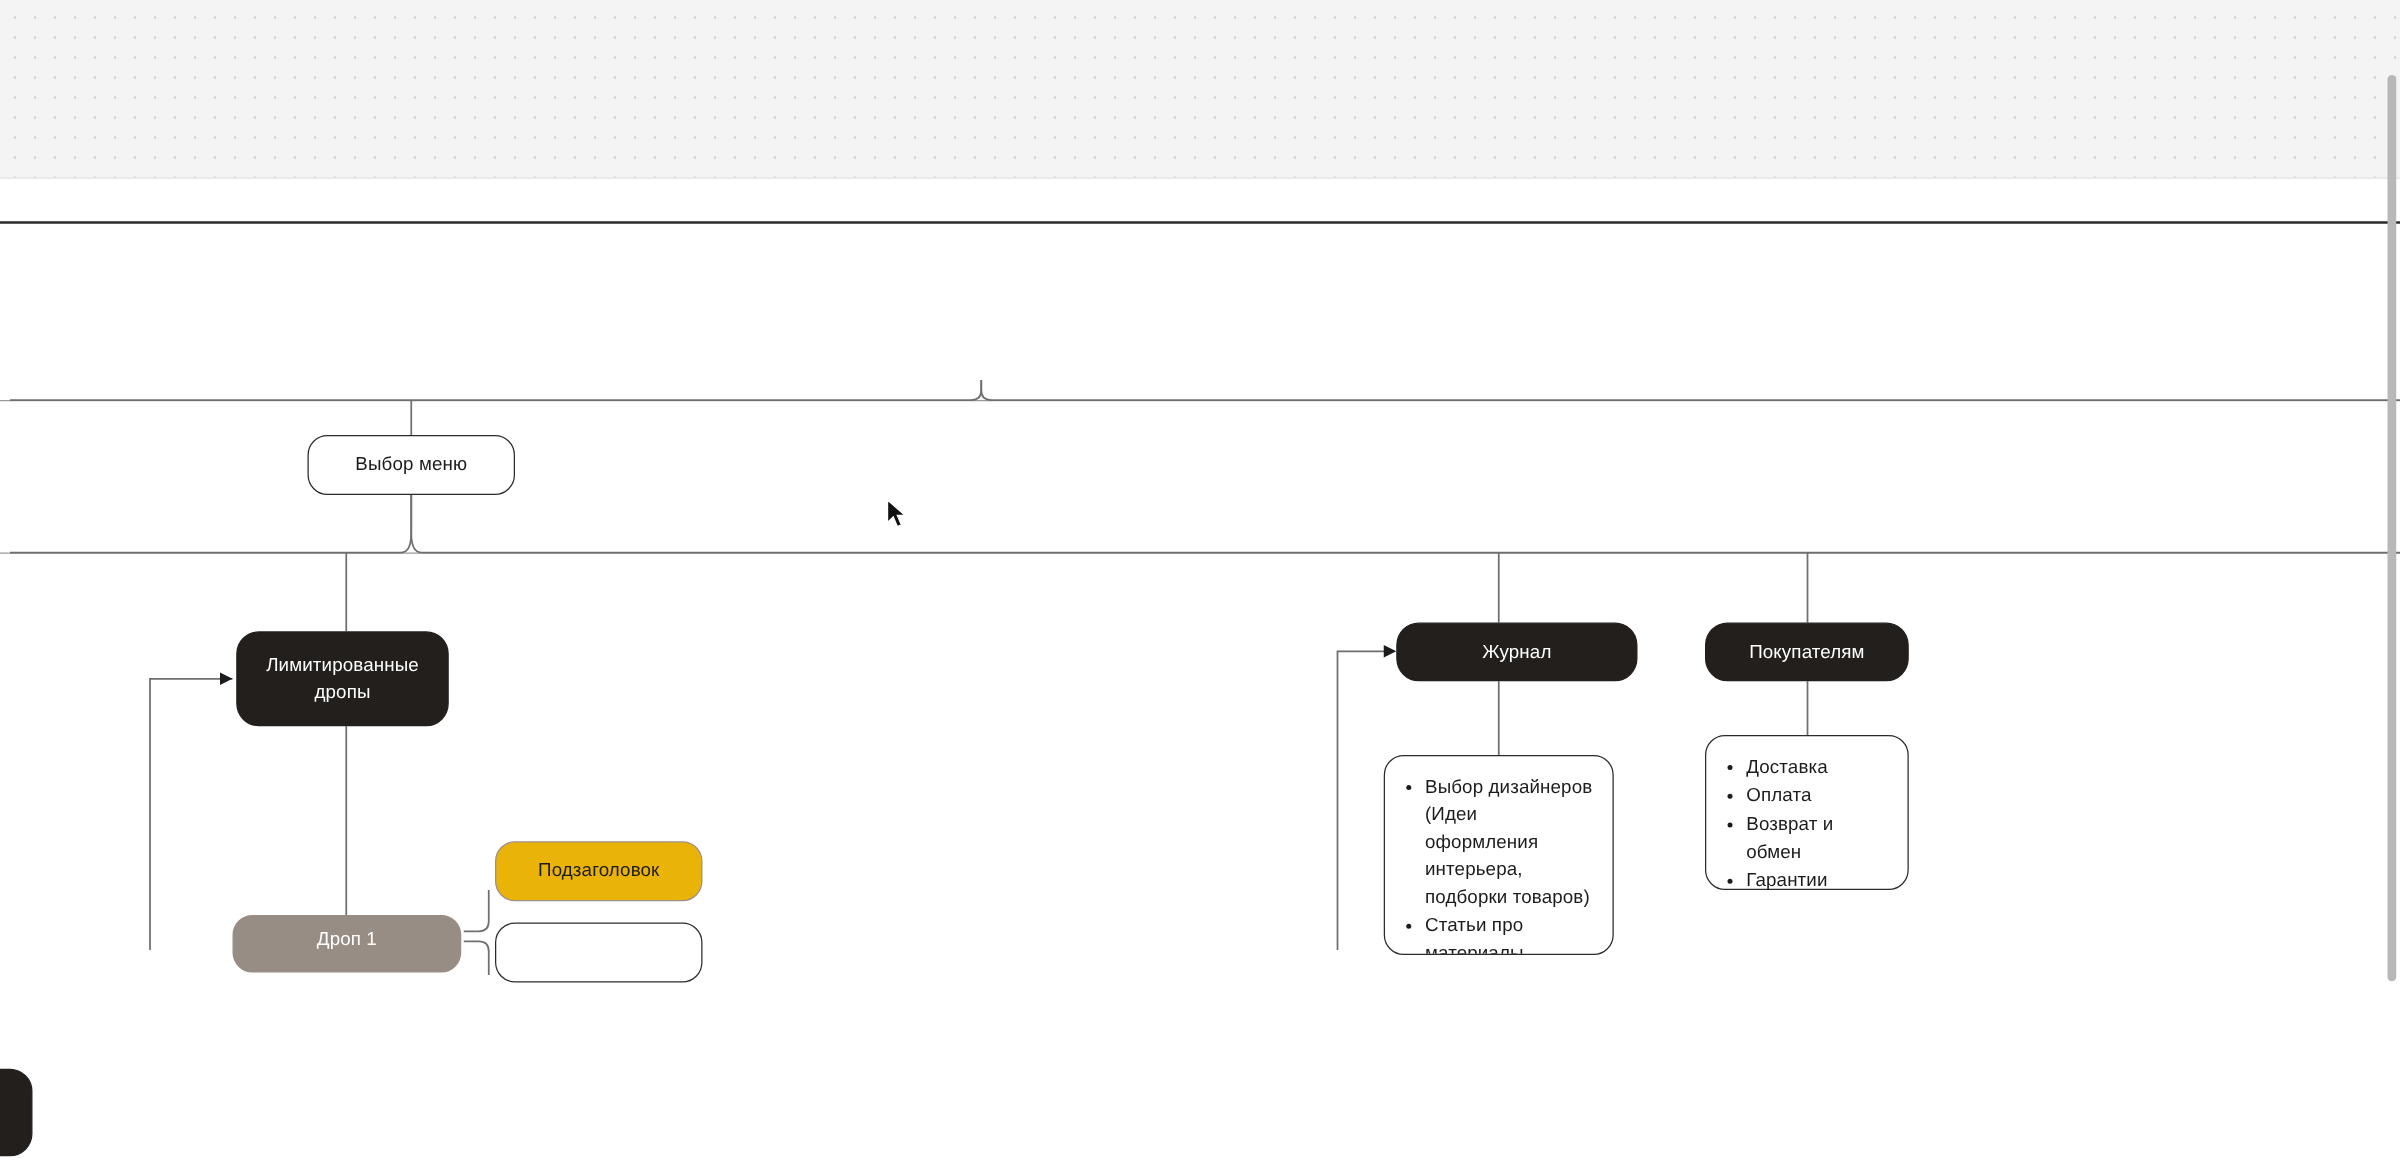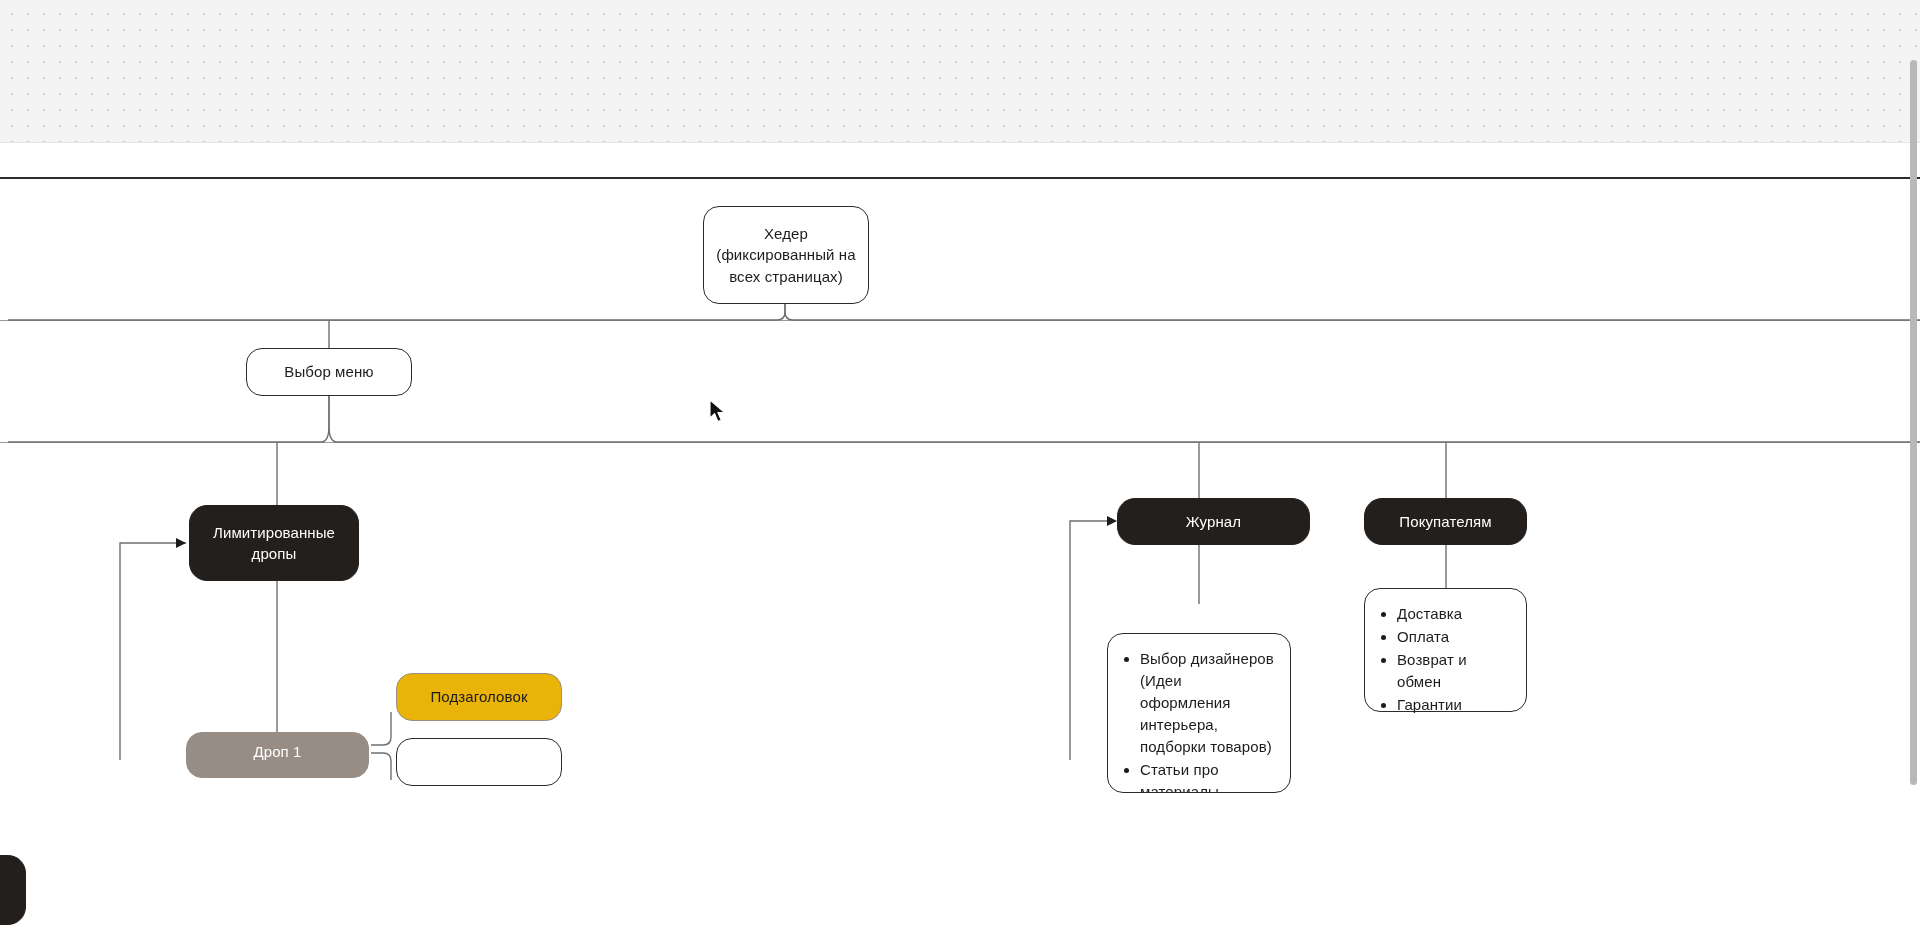--- a/index.html
+++ b/index.html
@@ -176,48 +176,41 @@
       <path d="M371 753 L383 753 Q391 753 391 761 L391 780"></path>
 
       <path d="M0 880 L14 880"></path>
     </g>
     <g fill="#1c1c1c">
       <polygon points="186,543 176,538 176,548"></polygon>
       <polygon points="1117,521 1107,516 1107,526"></polygon>
     </g>
   </svg>
 
-  <div class="node" style="left:703px; top:206px; width:166px; height:98px;">
-    <div>
-      <span class="ln">Хедер</span>
-      <span class="ln">(фиксированный на</span>
-      <span class="ln">всех страницах)</span>
-    </div>
-  </div>
 
   <div class="node" style="left:246px; top:348px; width:166px; height:48px;">
     <span>Выбор меню</span>
   </div>
 
   <div class="node dark" style="left:189px; top:505px; width:170px; height:76px;">
     <div>
       <span class="ln">Лимитированные</span>
       <span class="ln">дропы</span>
     </div>
   </div>
 
   <div class="node dark" style="left:1117px; top:498px; width:193px; height:47px;">
     <span>Журнал</span>
   </div>
 
   <div class="node dark" style="left:1364px; top:498px; width:163px; height:47px;">
     <span>Покупателям</span>
   </div>
 
-  <div class="node list" style="left:1107px; top:604px; width:184px; height:160px; overflow:hidden;margin-top:29px;">
+  <div class="node list" style="left:1107px; top:604px; width:184px; height:160px; overflow:hidden;">
     <ul>
       <li>Выбор дизайнеров (Идеи оформления интерьера, подборки товаров)</li>
       <li>Статьи про материалы, тренды, уход</li>
     </ul>
   </div>
 
   <div class="node list" style="left:1364px; top:588px; width:163px; height:124px;">
     <ul>
       <li>Доставка</li>
       <li>Оплата</li>

